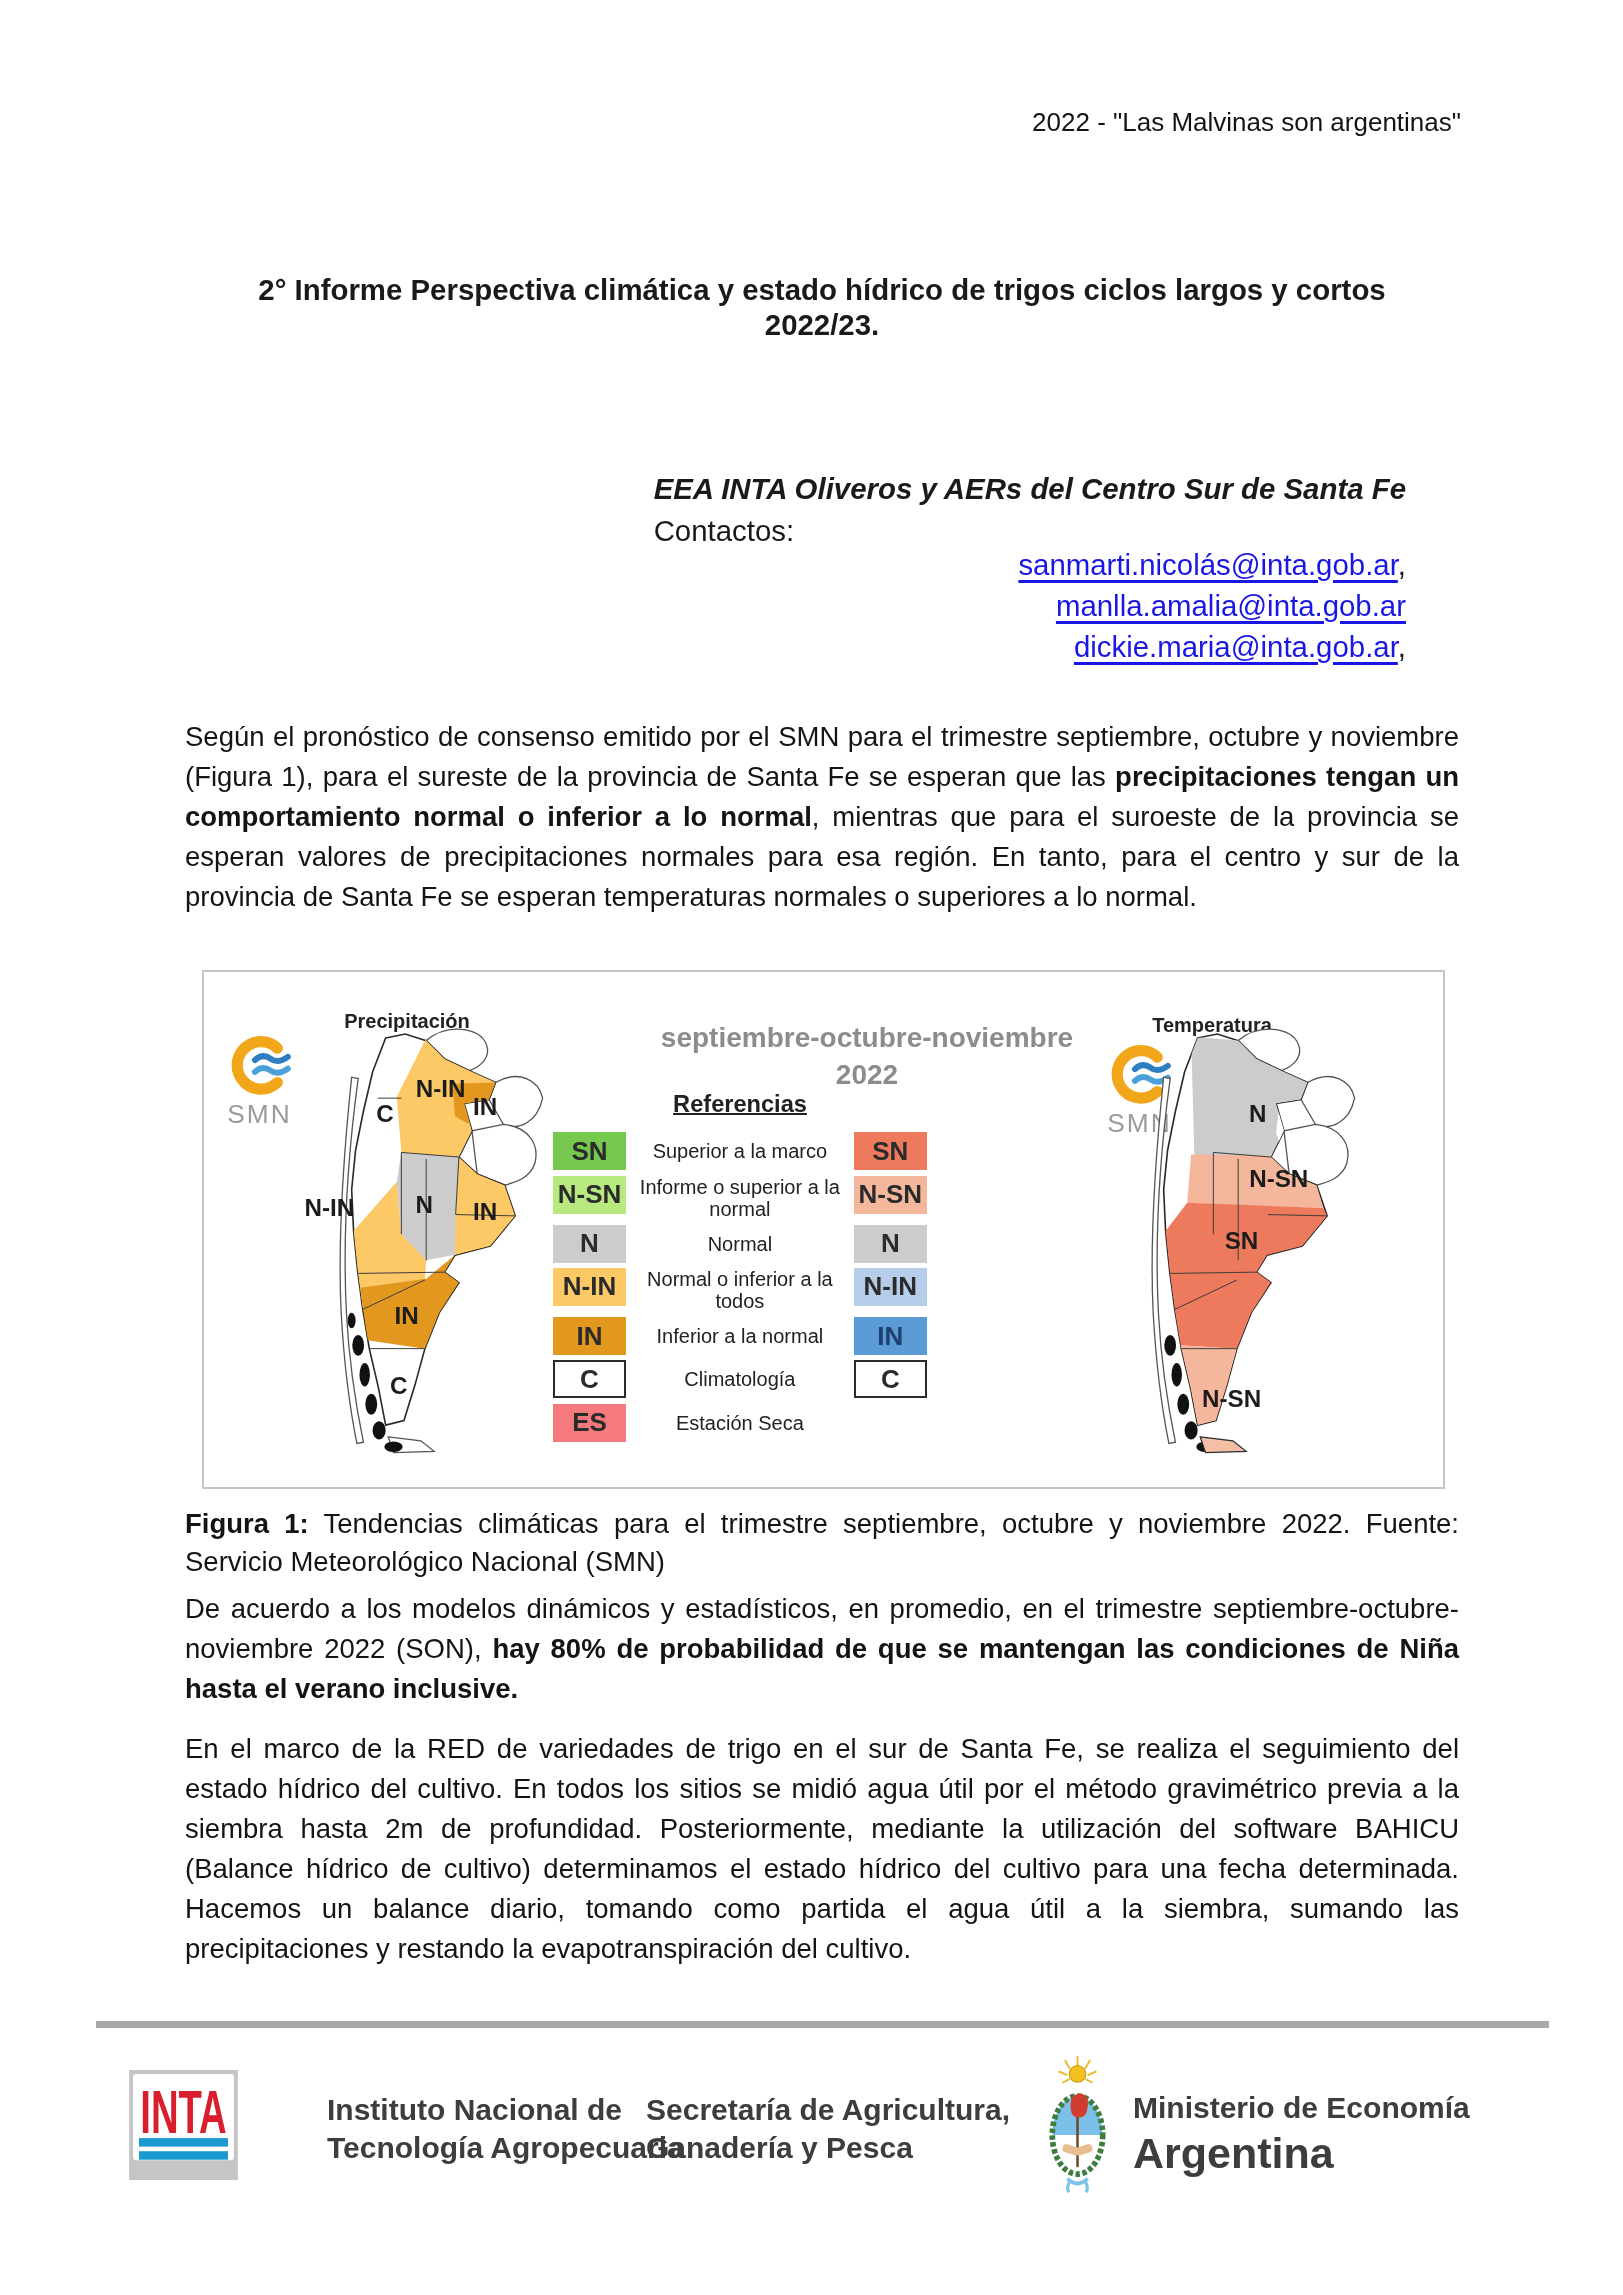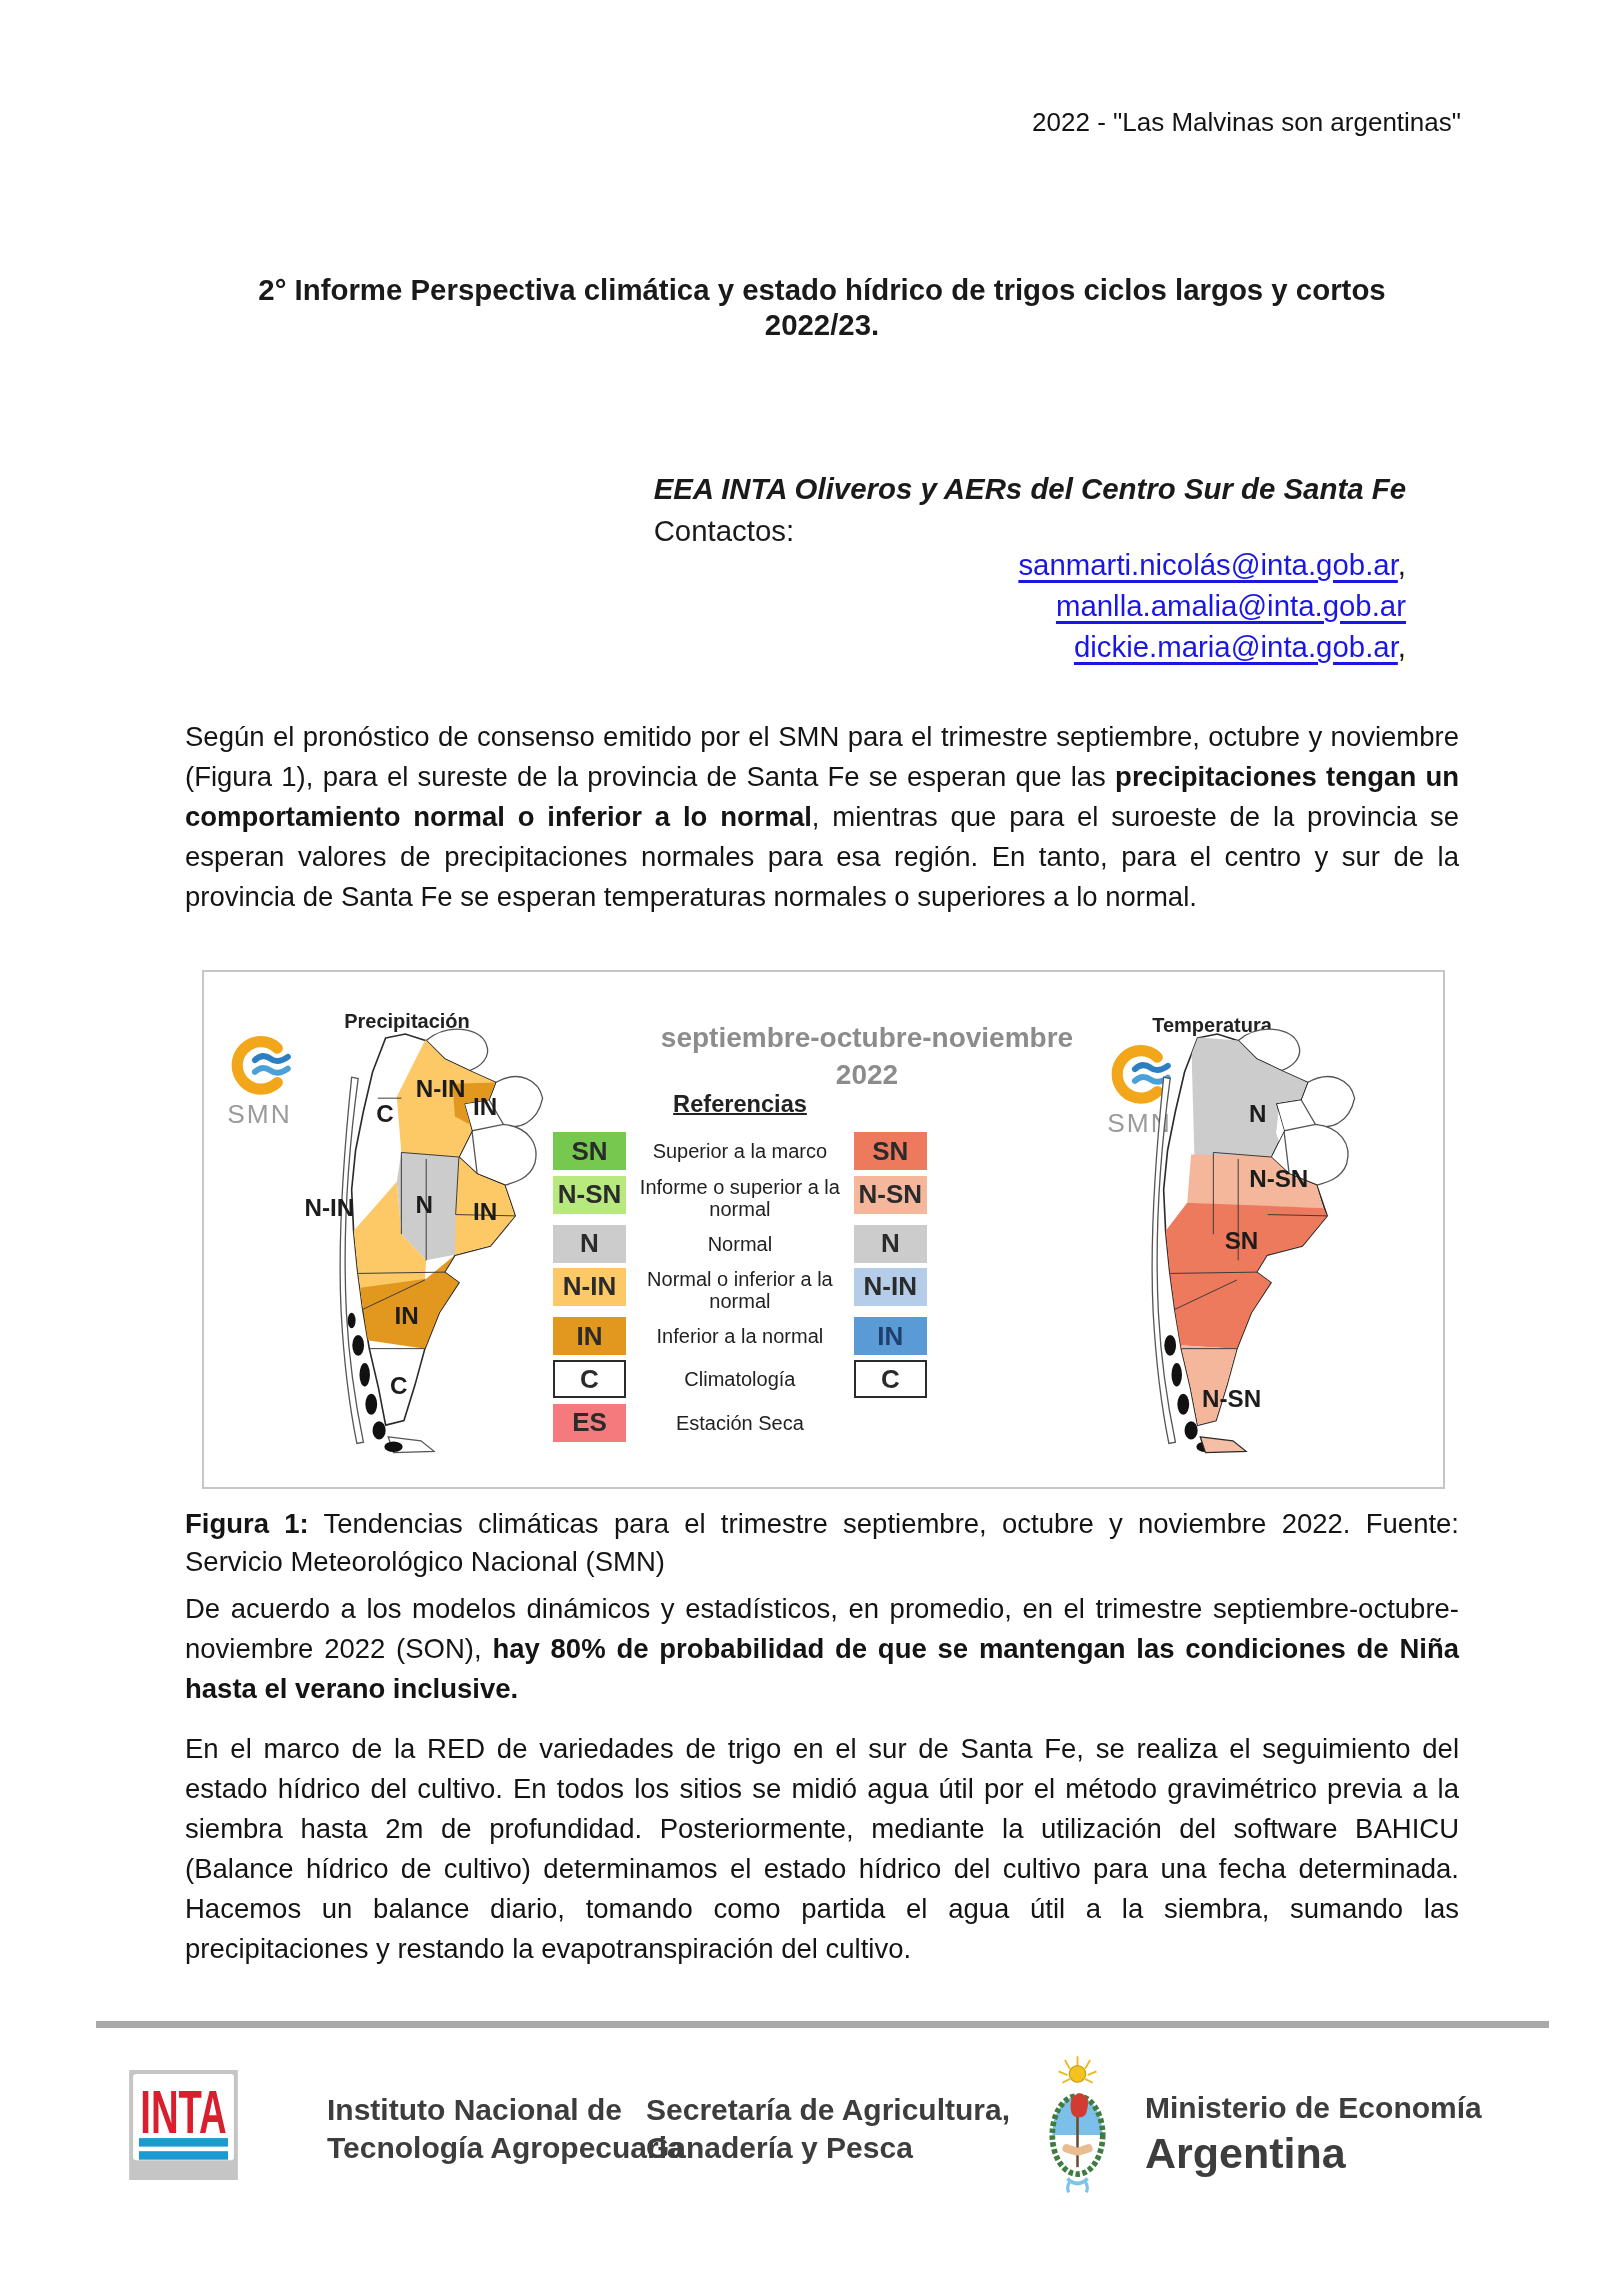--- a/index.html
+++ b/index.html
@@ -53,21 +53,21 @@
   .swatch.empty{visibility:hidden;}
   .legend-label{display:flex;align-items:center;justify-content:center;
     font-size:20px;color:#222;text-align:center;line-height:22px;}
   
   .footer-rule{left:96px;top:2021px;width:1453px;height:7.2px;background:#a9a9a9;}
   .inta-logo{left:129px;top:2070px;width:109px;height:110px;}
   .footer-text{color:#3d3d3d;font-weight:bold;font-size:30px;line-height:38px;}
   .inta-name{left:327px;top:2091px;}
   .secretaria{left:646px;top:2091px;}
   .coa{left:1046px;top:2047px;width:63px;height:154px;}
-  .ministerio{left:1133px;top:2089px;margin-left:12px;}
+  .ministerio{left:1133px;top:2089px;}
   .ministerio .line2{font-size:43px;font-weight:bold;line-height:47px;margin-top:2.6px;}
   svg text{font-family:"Liberation Sans", sans-serif;}
   .maplabel{font-size:37px;font-weight:600;fill:#1c1c1c;}
 </style>
 </head>
 <body>
 
 <div class="abs header-right">2022 - "Las Malvinas son argentinas"</div>
 
 <div class="abs title-block">
@@ -168,21 +168,21 @@
 
       <div class="swatch" style="background-color: rgb(183, 233, 127);">N-SN</div>
       <div class="legend-label">Informe o superior a la normal</div>
       <div class="swatch" style="background-color: rgb(244, 183, 156);">N-SN</div>
 
       <div class="swatch" style="background-color: rgb(204, 204, 204);">N</div>
       <div class="legend-label">Normal</div>
       <div class="swatch" style="background-color: rgb(204, 204, 204);">N</div>
 
       <div class="swatch" style="background-color: rgb(253, 201, 103);">N-IN</div>
-      <div class="legend-label">Normal o inferior a la normal</div>
+      <div class="legend-label">Normal o inferior a la todos</div>
       <div class="swatch" style="background-color: rgb(182, 205, 233);">N-IN</div>
 
       <div class="swatch" style="background-color: rgb(226, 152, 31);">IN</div>
       <div class="legend-label">Inferior a la normal</div>
       <div class="swatch" style="color: rgb(31, 63, 110); background-color: rgb(91, 155, 213);">IN</div>
 
       <div class="swatch bordered" style="background-color: rgb(255, 255, 255);">C</div>
       <div class="legend-label">Climatología</div>
       <div class="swatch bordered" style="background-color: rgb(255, 255, 255);">C</div>
 

